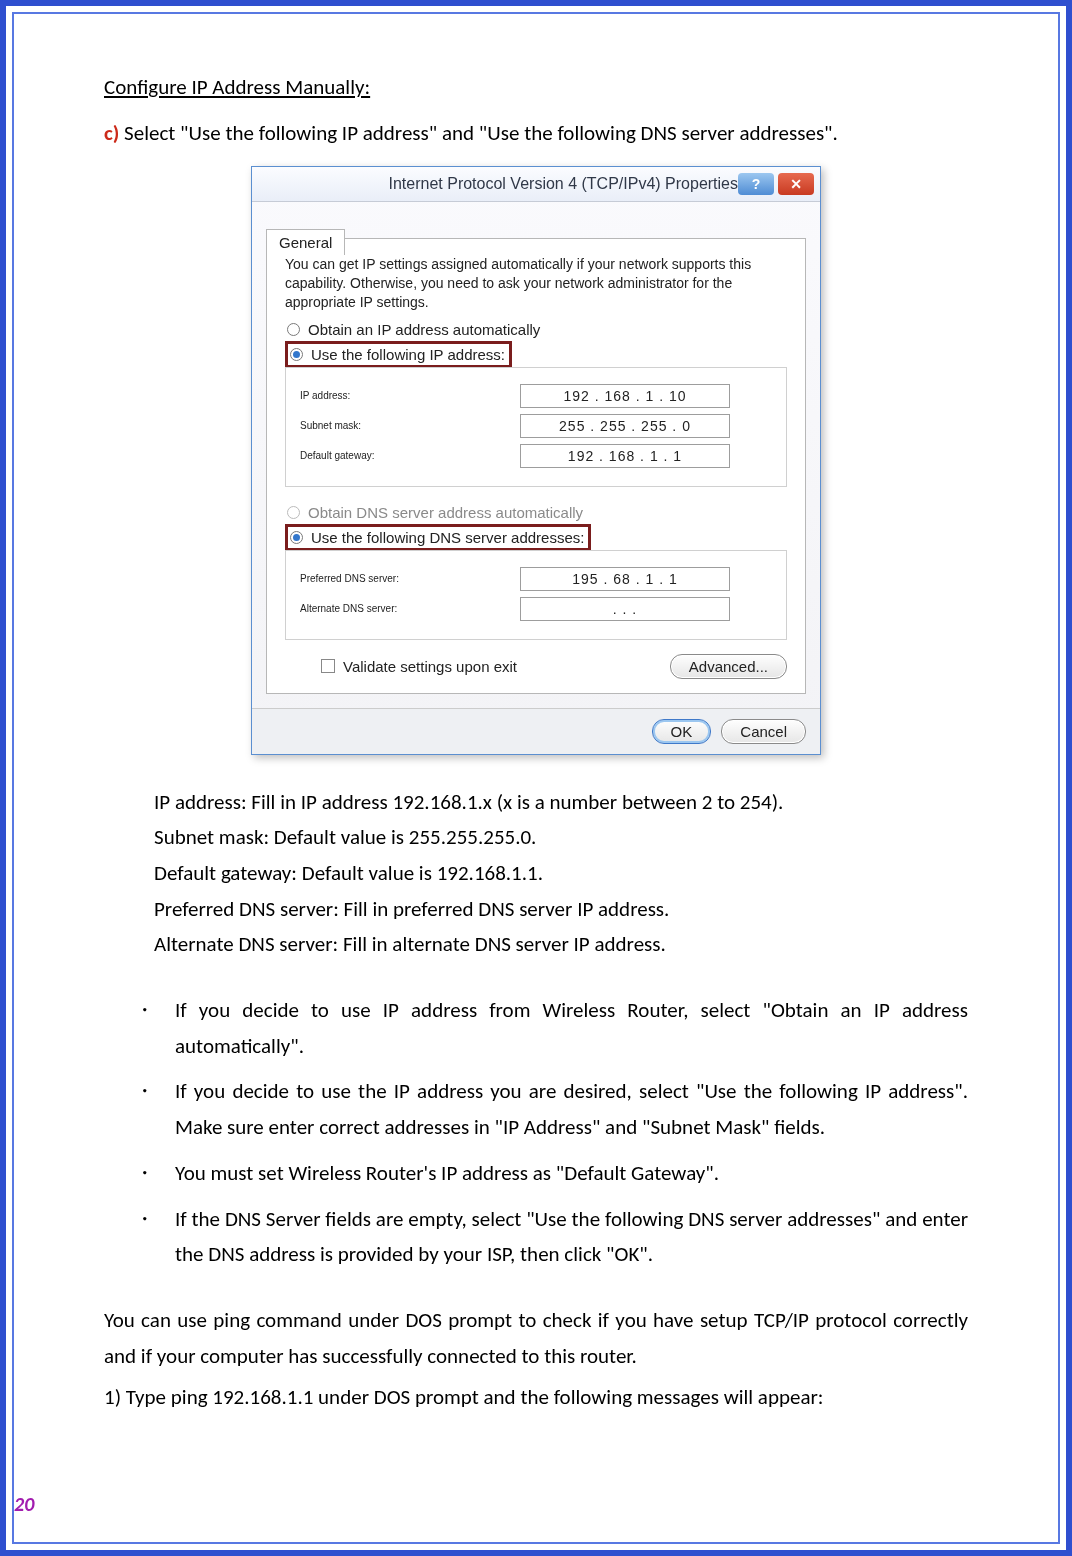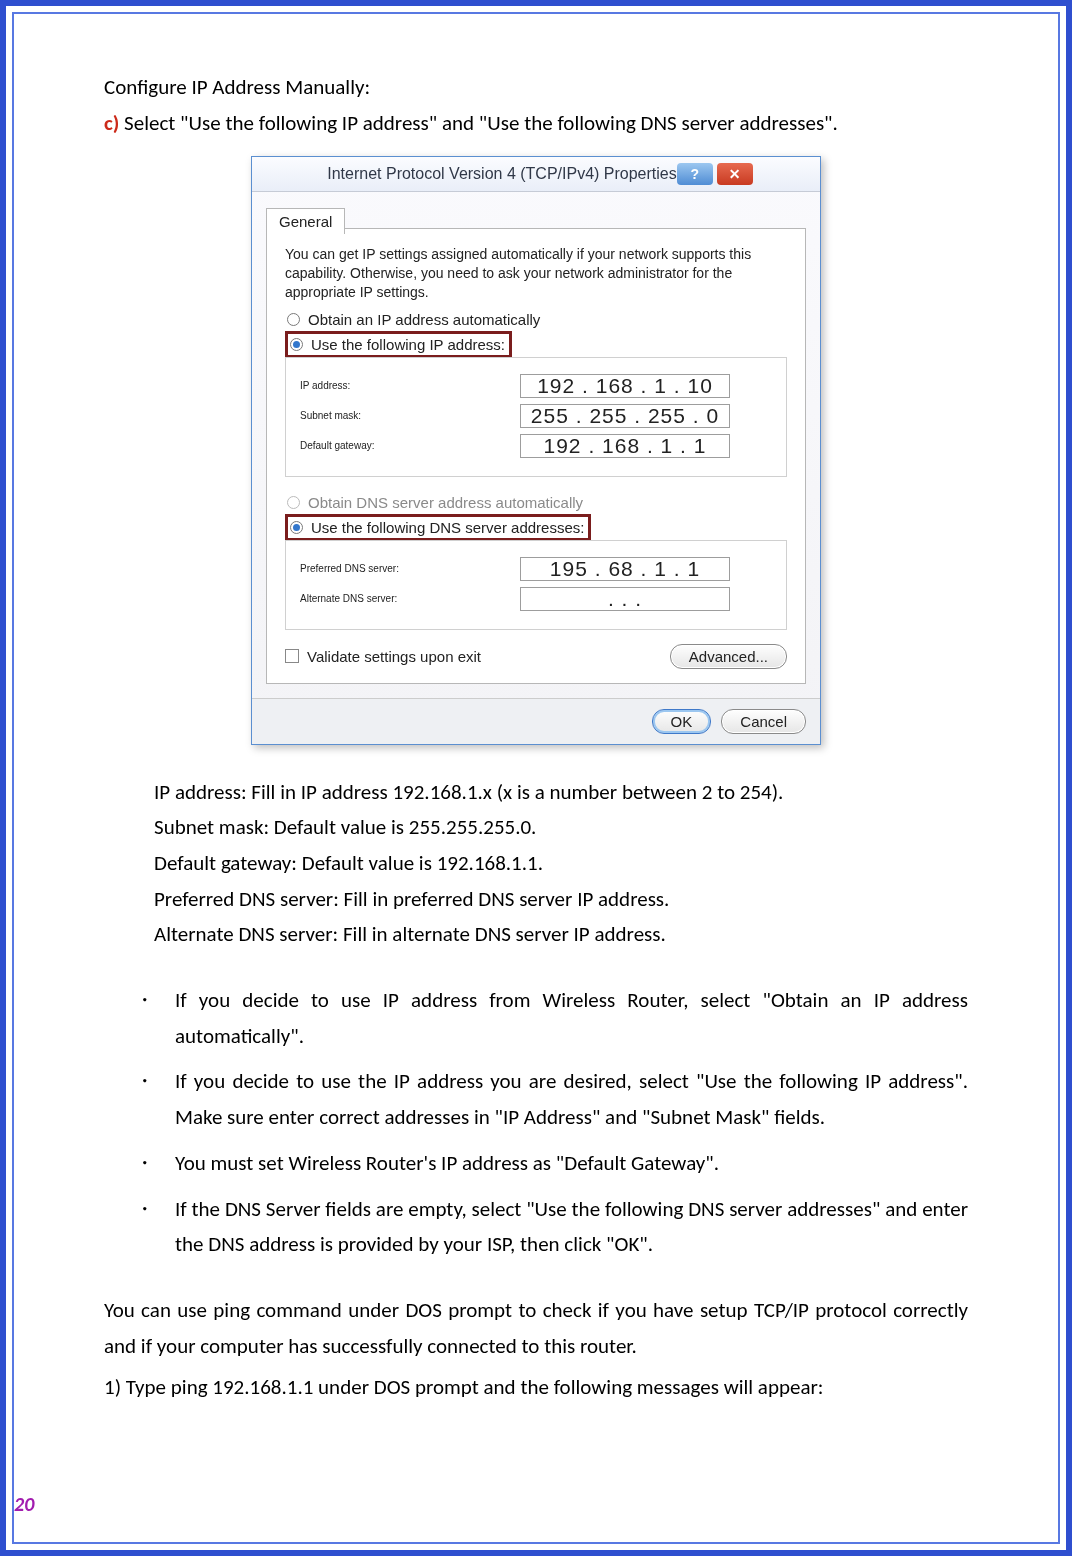--- a/index.html
+++ b/index.html
@@ -20,21 +20,22 @@
   }
   .inner-border {
     border: 2px solid #5878e2;
     width: 100%;
     height: 100%;
     padding: 60px 90px 40px 90px;
     position: relative;
   }
   .heading {
     font-size: 21px;
-    margin-bottom: 10px;
+    text-decoration: underline;
+    margin-bottom: 20px;
   }
   .step-line {
     font-size: 21px;
     margin-bottom: 20px;
   }
   .step-line .marker { color: #cc2a1a; font-weight: bold; }
   .dialog-wrap {
     margin: 0 auto 30px auto;
     width: 570px;
   }
@@ -43,21 +44,21 @@
     background: linear-gradient(#fafafd,#f3f3f6);
     border: 1px solid #5b8fd0;
     box-shadow: 3px 3px 8px rgba(0,0,0,0.25);
     font-family: "Segoe UI", Tahoma, sans-serif;
     font-size: 15px;
     color: #222;
   }
   .titlebar {
     display: flex;
     align-items: center;
-    justify-content: center;
+    justify-content: flex-end;
     background: linear-gradient(#fbfcff,#e9eef8);
     padding: 6px 6px 6px 14px;
     border-bottom: 1px solid #c6cbd6;
   }
   .titlebar .title { color: #303848; font-size: 16px; }
   .winbtns { display: flex; gap: 4px; }
   .winbtn {
     width: 36px; height: 22px; border-radius: 4px;
     display: flex; align-items: center; justify-content: center;
     font-size: 14px; font-weight: bold;
@@ -66,21 +67,21 @@
   .winbtn.close { background: linear-gradient(#e76a50,#c83a21); color: #fff; }
   .tabhost { padding: 10px 14px 14px 14px; }
   .tab {
     display: inline-block;
     background: #fff;
     border: 1px solid #b7b7b7;
     border-bottom: none;
     padding: 4px 12px;
     font-size: 15px;
     position: relative;
-    top: 6px;
+    top: 17px;
   }
   .panel {
     background: #fff;
     border: 1px solid #b7b7b7;
     padding: 16px 18px 14px 18px;
   }
   .desc { font-size: 14px; line-height: 1.35; margin-bottom: 6px; }
   .radio-row {
     display: flex; align-items: center; gap: 8px;
     padding: 3px 2px;
@@ -104,23 +105,23 @@
   .fieldgroup.top { border-top: 1px solid #d0d0d0; margin-top: -1px; }
   .field-row {
     display: flex; align-items: center;
     margin: 6px 0;
   }
   .field-row .label { width: 220px; font-size: 10px; }
   .ipbox {
     width: 210px; border: 1px solid #9d9d9d; background: #fff;
     height: 24px; display: flex; align-items: center; justify-content: center;
     font-family: "Segoe UI", Tahoma, sans-serif;
-    letter-spacing: 1px; font-size: 21px; text-align:center;
-  }
-  .cb-row { display:flex; align-items:center; gap:8px; }
+    letter-spacing: 1px; font-size: 14px; text-align:center;
+  }
+  .cb-row { display:flex; align-items:center; gap:8px;margin-left:36px; }
   .cb {
     width:14px; height:14px; border:1px solid #888; background:#fff;
   }
   .footer-row {
     display: flex; justify-content: space-between; align-items:center;
     margin-top: 14px;
   }
   .btn {
     border: 1px solid #8a8a8a; border-radius: 12px;
     background: linear-gradient(#fefefe,#e6e6e6);

